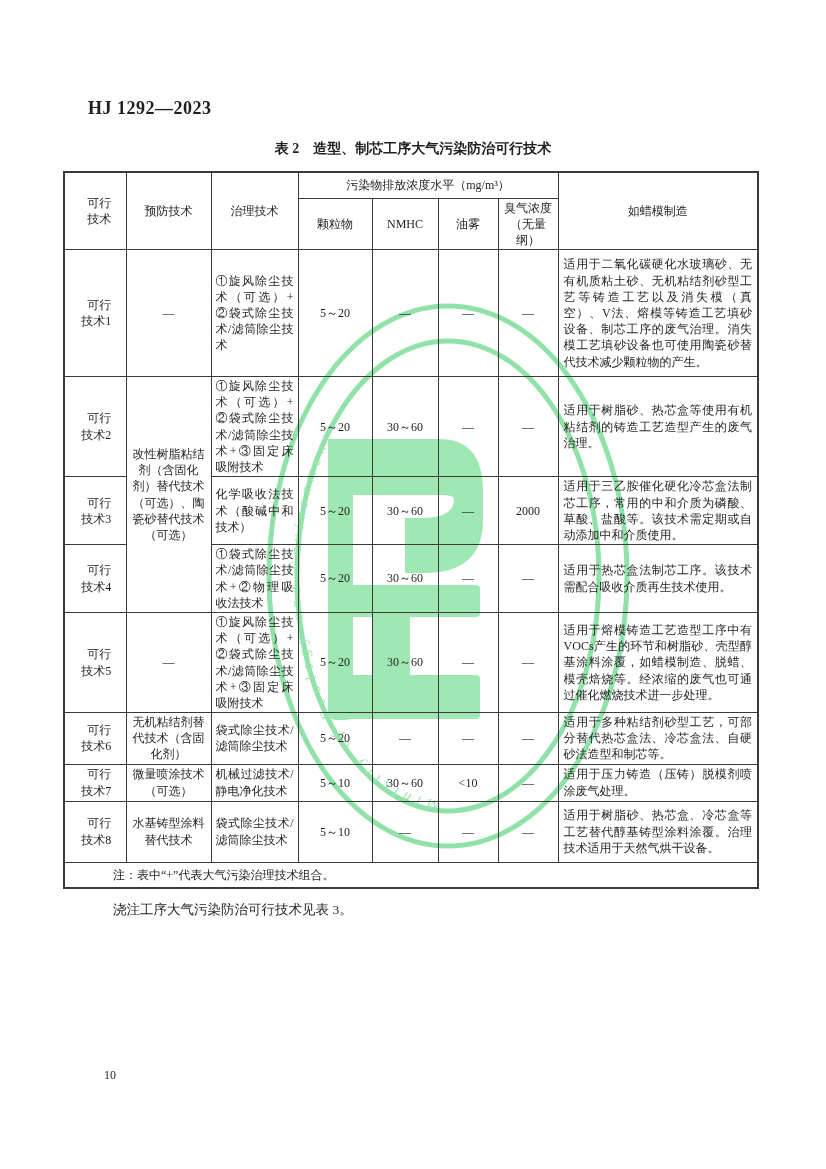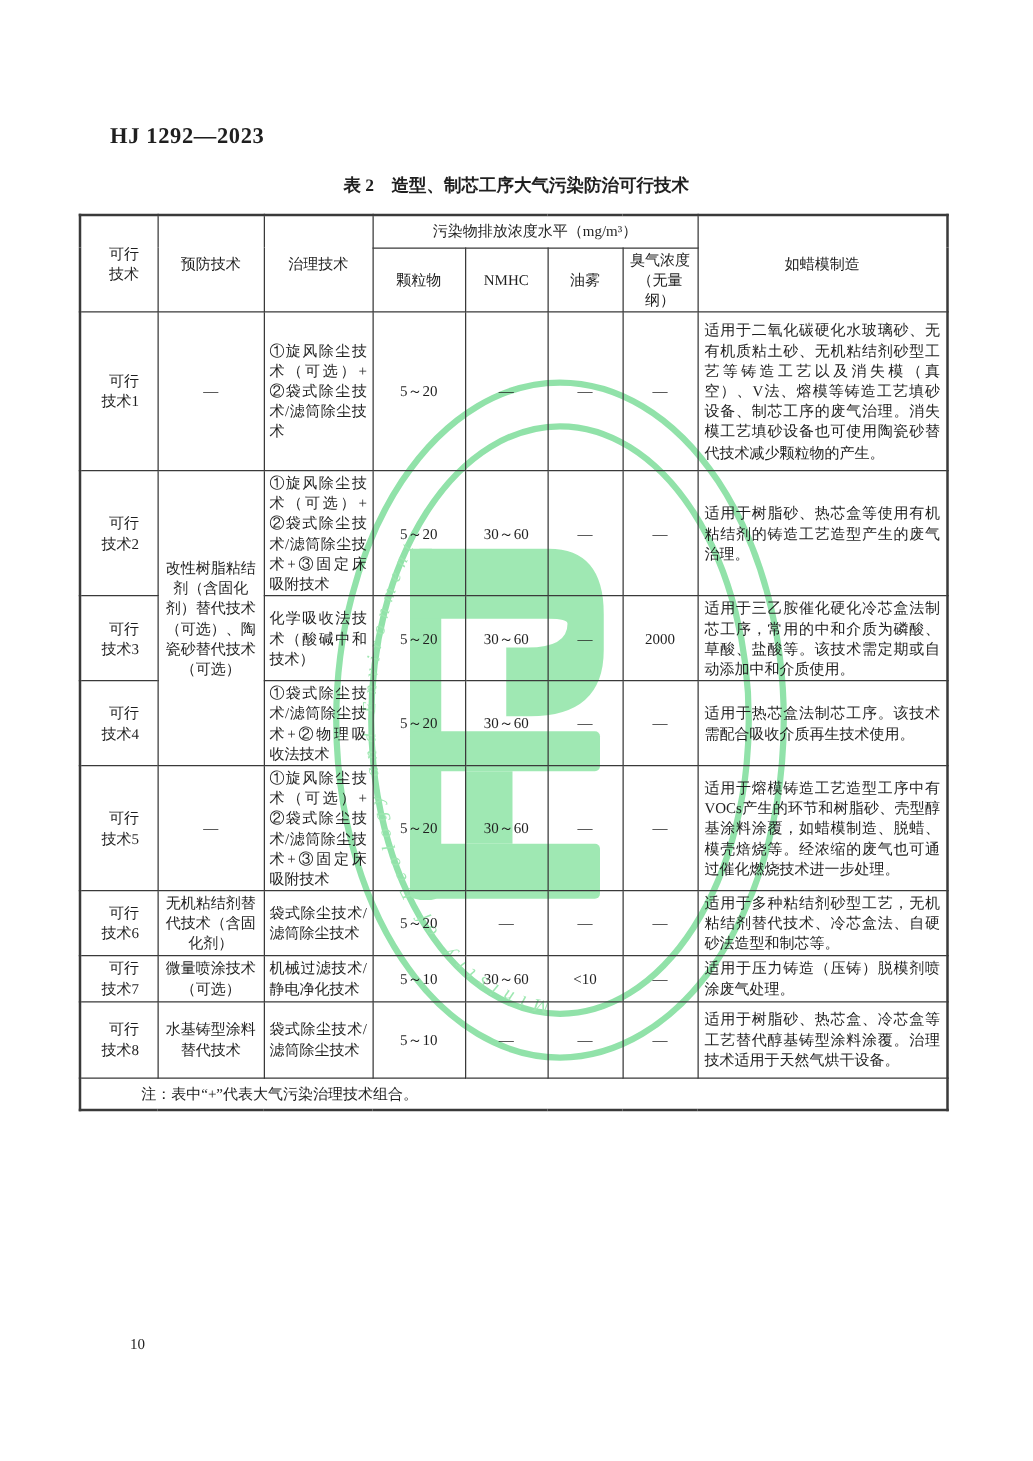--- a/index.html
+++ b/index.html
@@ -174,21 +174,21 @@
       </tr>
 
       <tr style="height:50px">
         <td><span class="stack">可行技术6</span></td>
         <td>无机粘结剂替代技术（含固化剂）</td>
         <td class="treat">袋式除尘技术/滤筒除尘技术</td>
         <td>5～20</td>
         <td>—</td>
         <td>—</td>
         <td>—</td>
-        <td class="cond">适用于多种粘结剂砂型工艺，无机粘结剂替代技术、冷芯盒法、自硬砂法造型和制芯等。</td>
+        <td class="cond">适用于多种粘结剂砂型工艺，可部分替代热芯盒法、冷芯盒法、自硬砂法造型和制芯等。</td>
       </tr>
 
       <tr style="height:37px">
         <td><span class="stack">可行技术7</span></td>
         <td>微量喷涂技术（可选）</td>
         <td class="treat">机械过滤技术/静电净化技术</td>
         <td>5～10</td>
         <td>30～60</td>
         <td>&lt;10</td>
         <td>—</td>
@@ -206,17 +206,18 @@
         <td class="cond">适用于树脂砂、热芯盒、冷芯盒等工艺替代醇基铸型涂料涂覆。治理技术适用于天然气烘干设备。</td>
       </tr>
 
       <tr style="height:26px">
         <td colspan="8" class="note-cell">注：表中“+”代表大气污染治理技术组合。</td>
       </tr>
     </tbody>
       </table>
 
 
+    <div class="sec-para">浇注工序大气污染防治可行技术见表 3。</div>
 
     <div class="page-number">10</div>
 
   </div>
 </div>
 
 </body></html>

